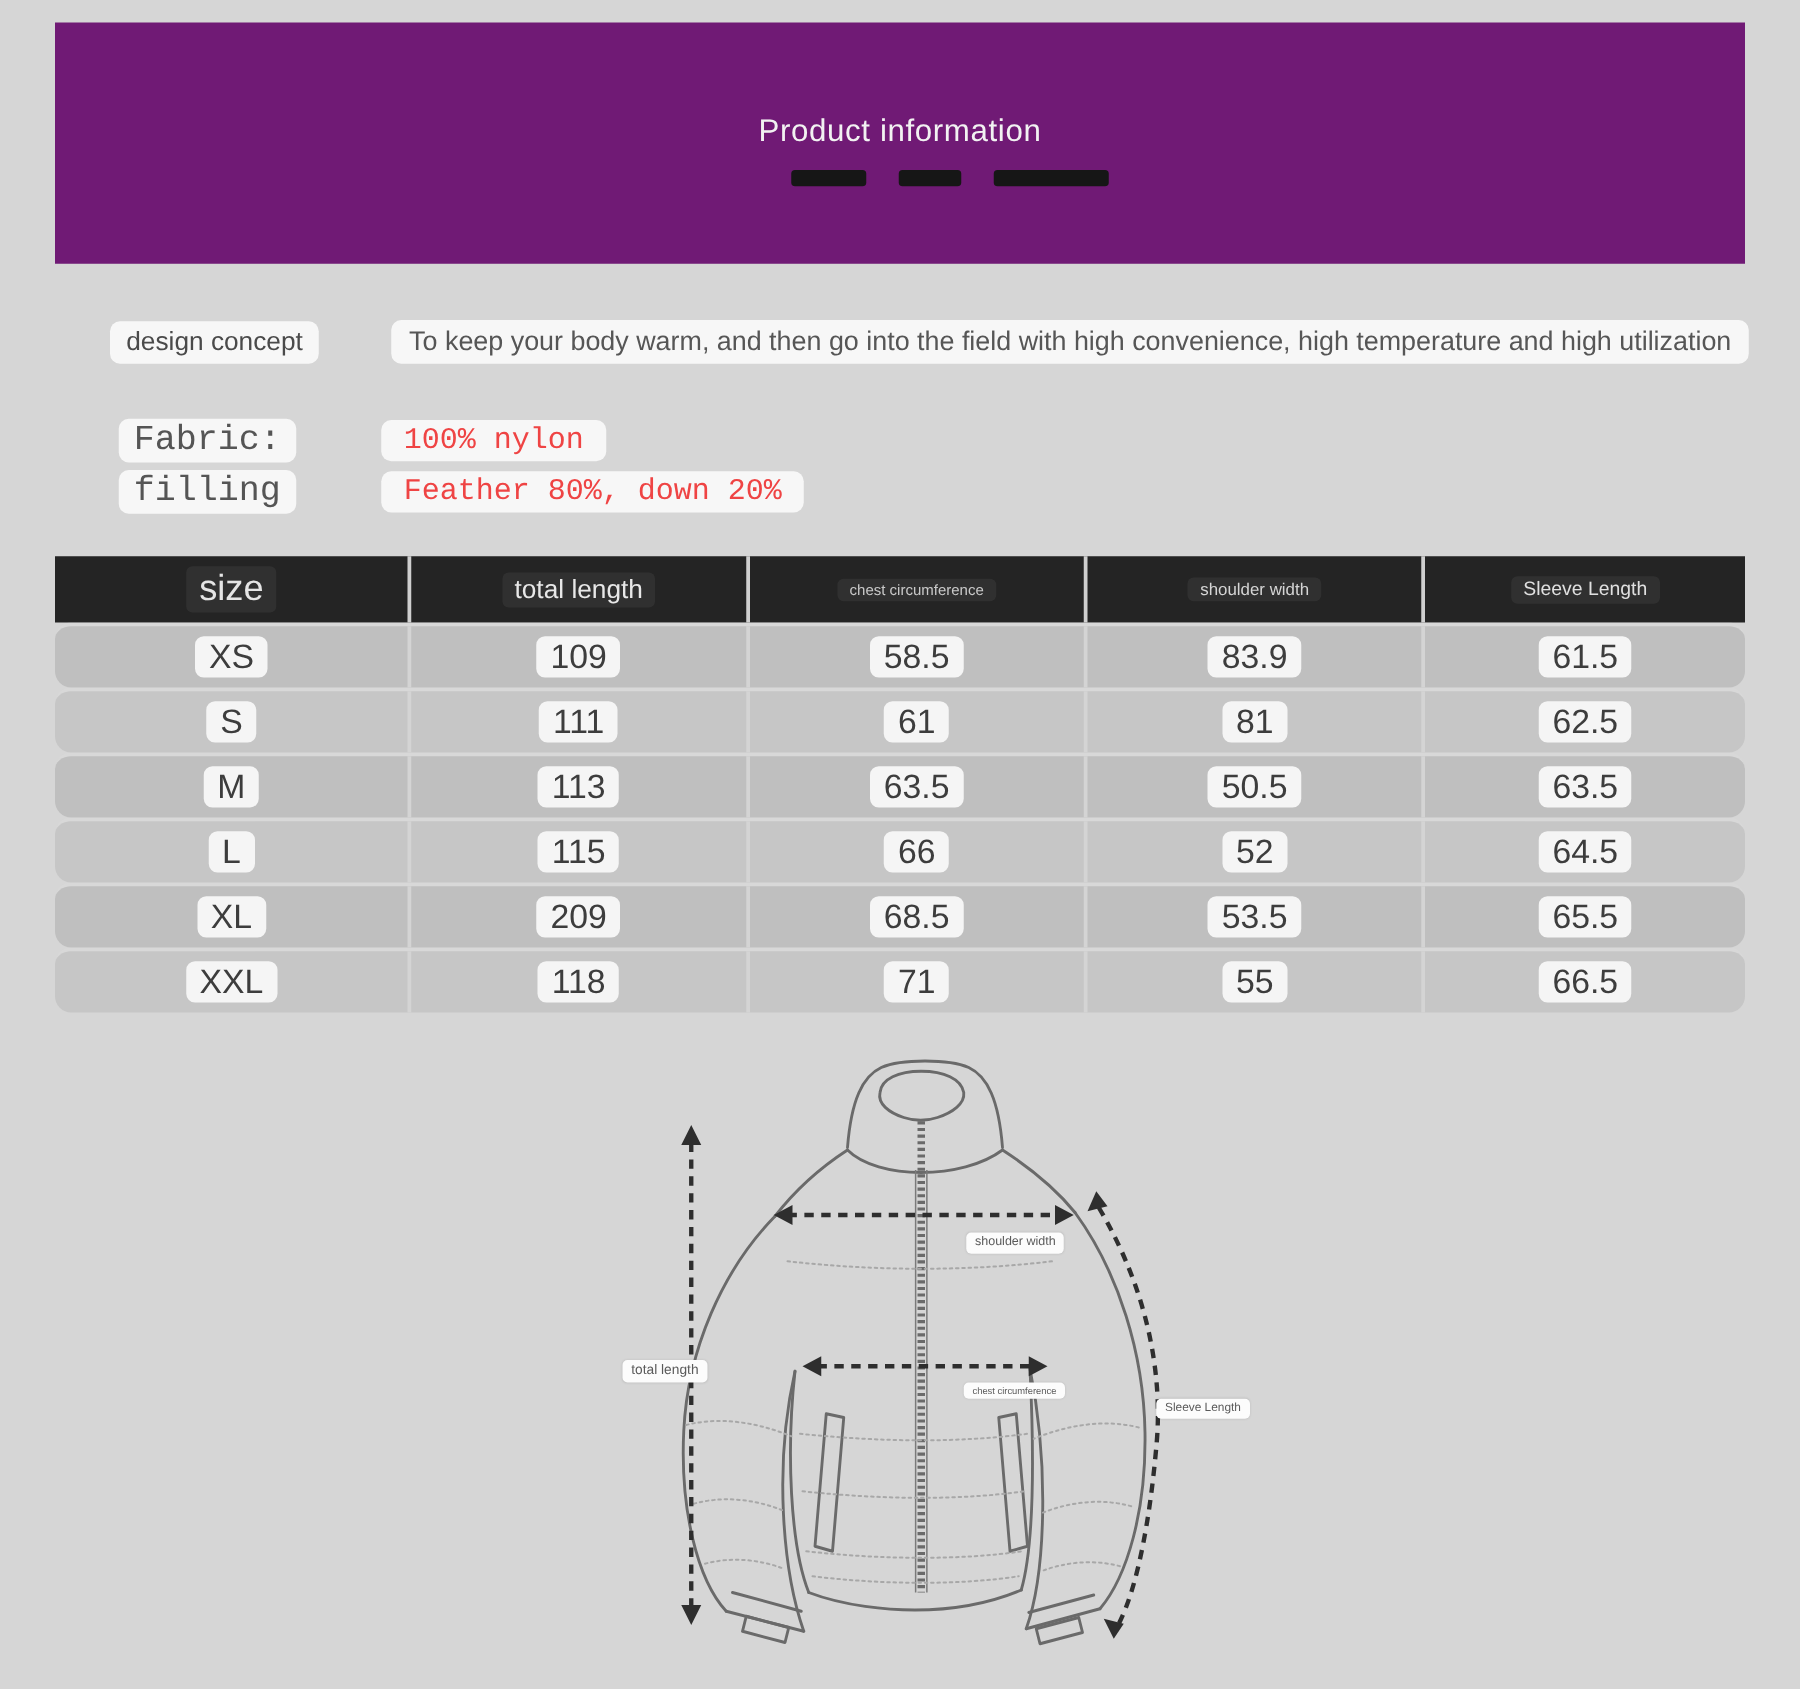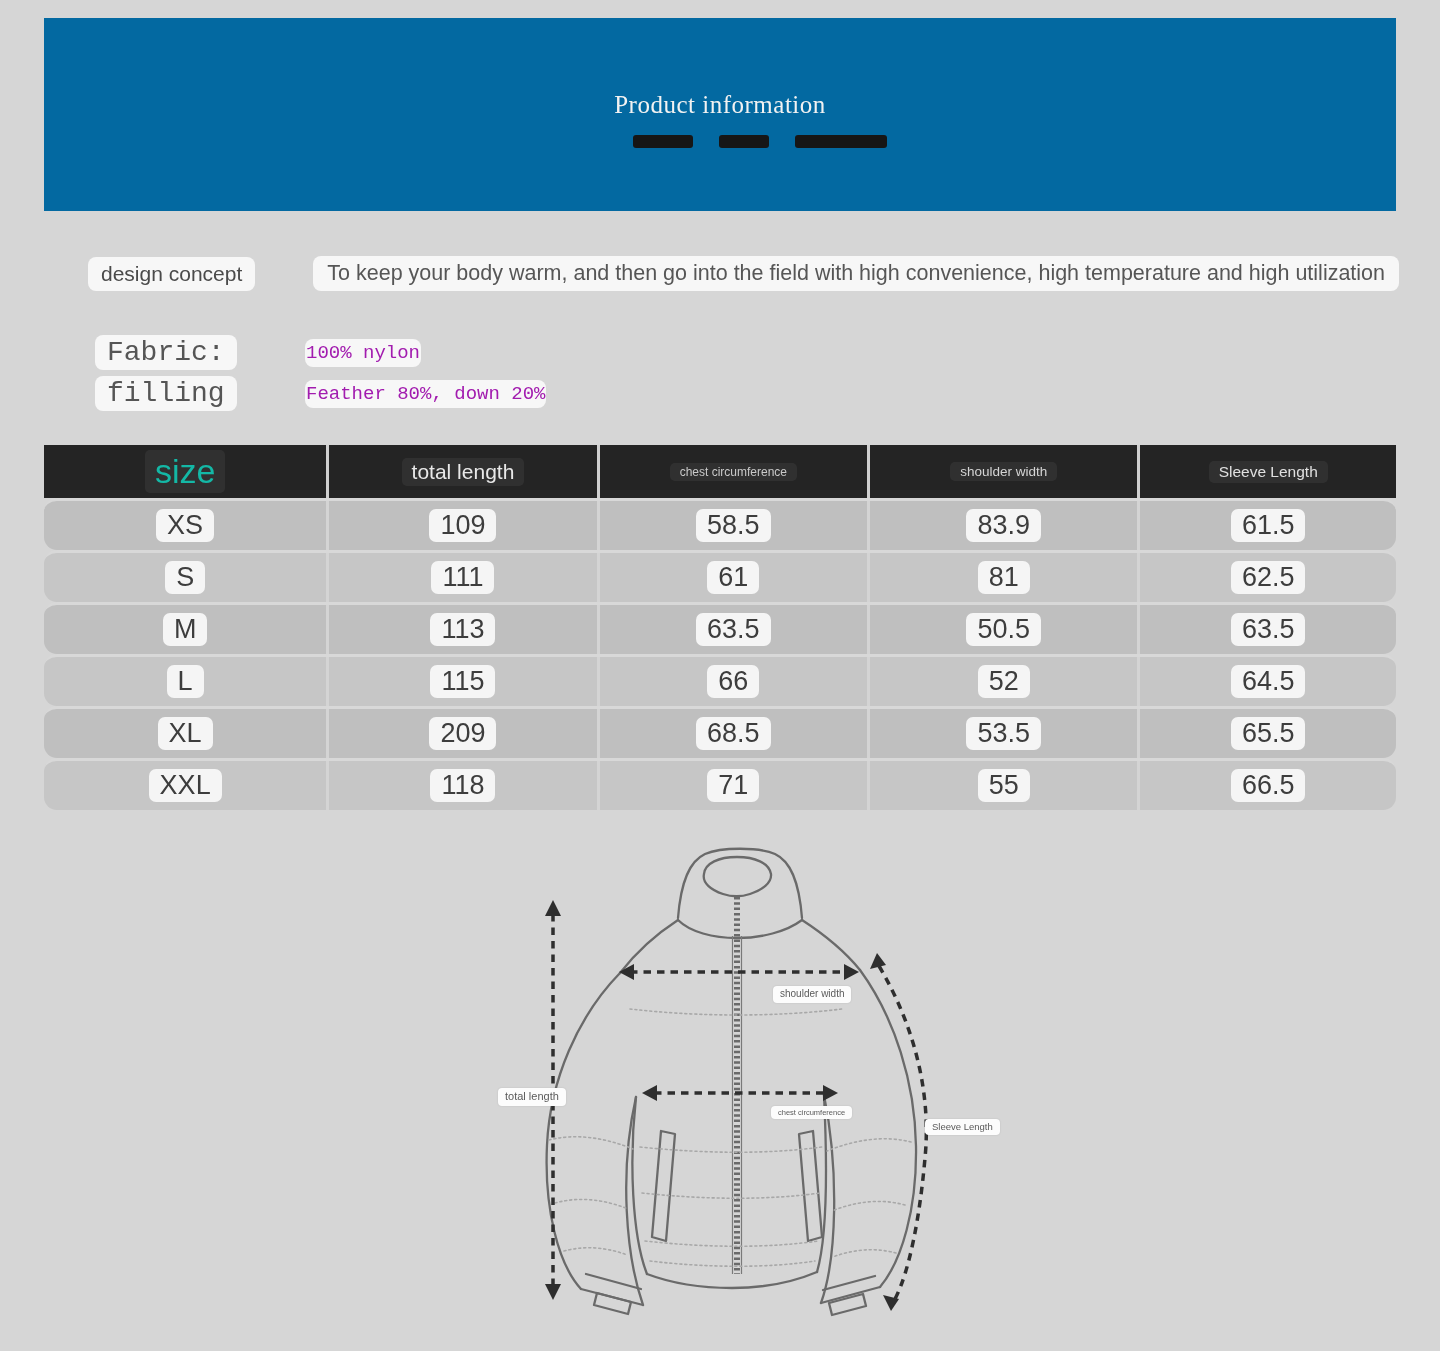--- a/index.html
+++ b/index.html
@@ -10,23 +10,23 @@
     color:#4a4a4a;
     overflow:hidden;
     position:relative;
   }
   .page { width:1440px; height:1351px; position:relative; }
 
   
   .banner {
     margin:18px 44px 0 44px;
     height:193px;
-    background:#0369a1;
+    background:#701a75;
     display:flex; flex-direction:column;
-    align-items:center; justify-content:center;font-family:Liberation Serif, serif;
+    align-items:center; justify-content:center;
   }
   .banner-title {
     color:#f2f2f2;
     font-size:25px;
     letter-spacing:0.5px;
     margin-top:10px;
   }
   .banner-ghost { display:flex; gap:26px; margin-top:16px; transform:translateX(40px); }
   .banner-ghost span { display:block; height:13px; background:#161616; border-radius:3px; }
   .banner-ghost span:nth-child(1){ width:60px; }
@@ -49,40 +49,40 @@
     display:flex;
     align-items:center;
   }
   .concept-label { font-size:21px; padding:5px 13px; }
   .concept-text  { font-size:21.5px; padding:5px 14px; margin-left:58px; color:#565656; }
 
   
   .materials { margin-top:44px; padding-left:95px; }
   .mat-row { display:grid; grid-template-columns:210px auto; align-items:center; margin-bottom:6px;font-family:Liberation Mono, monospace; }
   .mat-label { font-size:28px; padding:2px 12px; justify-self:start; color:#555; }
-  .mat-value { font-size:19px; padding:3px 1px; justify-self:start; color:#a21caf; }
+  .mat-value { font-size:24px; padding:3px 18px; justify-self:start; color:#ef4444; }
 
   
   .size-table {
     margin:34px 44px 0 44px;
     width:1352px;
   }
   .trow, .thead {
     display:grid;
     grid-template-columns:21.1% 20% 20% 20% 18.9%;
   }
   .thead { background:#242424; height:53px; }
   .th {
     display:flex; align-items:center; justify-content:center;
     border-right:3px solid #cfcfcf;
     color:#ededed;
   }
   .th:last-child { border-right:none; }
   .th span { background:rgba(255,255,255,0.06); border-radius:5px; padding:2px 10px; }
-  .th-0 { font-size:34px; color:#14b8a6;text-align:center; }
+  .th-0 { font-size:29px; color:#e5e5e5;text-align:center; }
   .th-1 { font-size:21px; color:#e8e8e8; }
   .th-2 { font-size:12px; color:#c9c9c9; }
   .th-3 { font-size:13.5px; color:#d5d5d5; }
   .th-4 { font-size:15.5px; color:#e0e0e0; }
 
   .trow { height:52px; border-top:3px solid #d8d8d8;border-radius:13px; }
   .trow:first-of-type { border-top:none; }
   .trow:nth-of-type(odd)  { background:#c6c6c6; }
   .trow:nth-of-type(even) { background:#bfbfbf; }
   .td {

